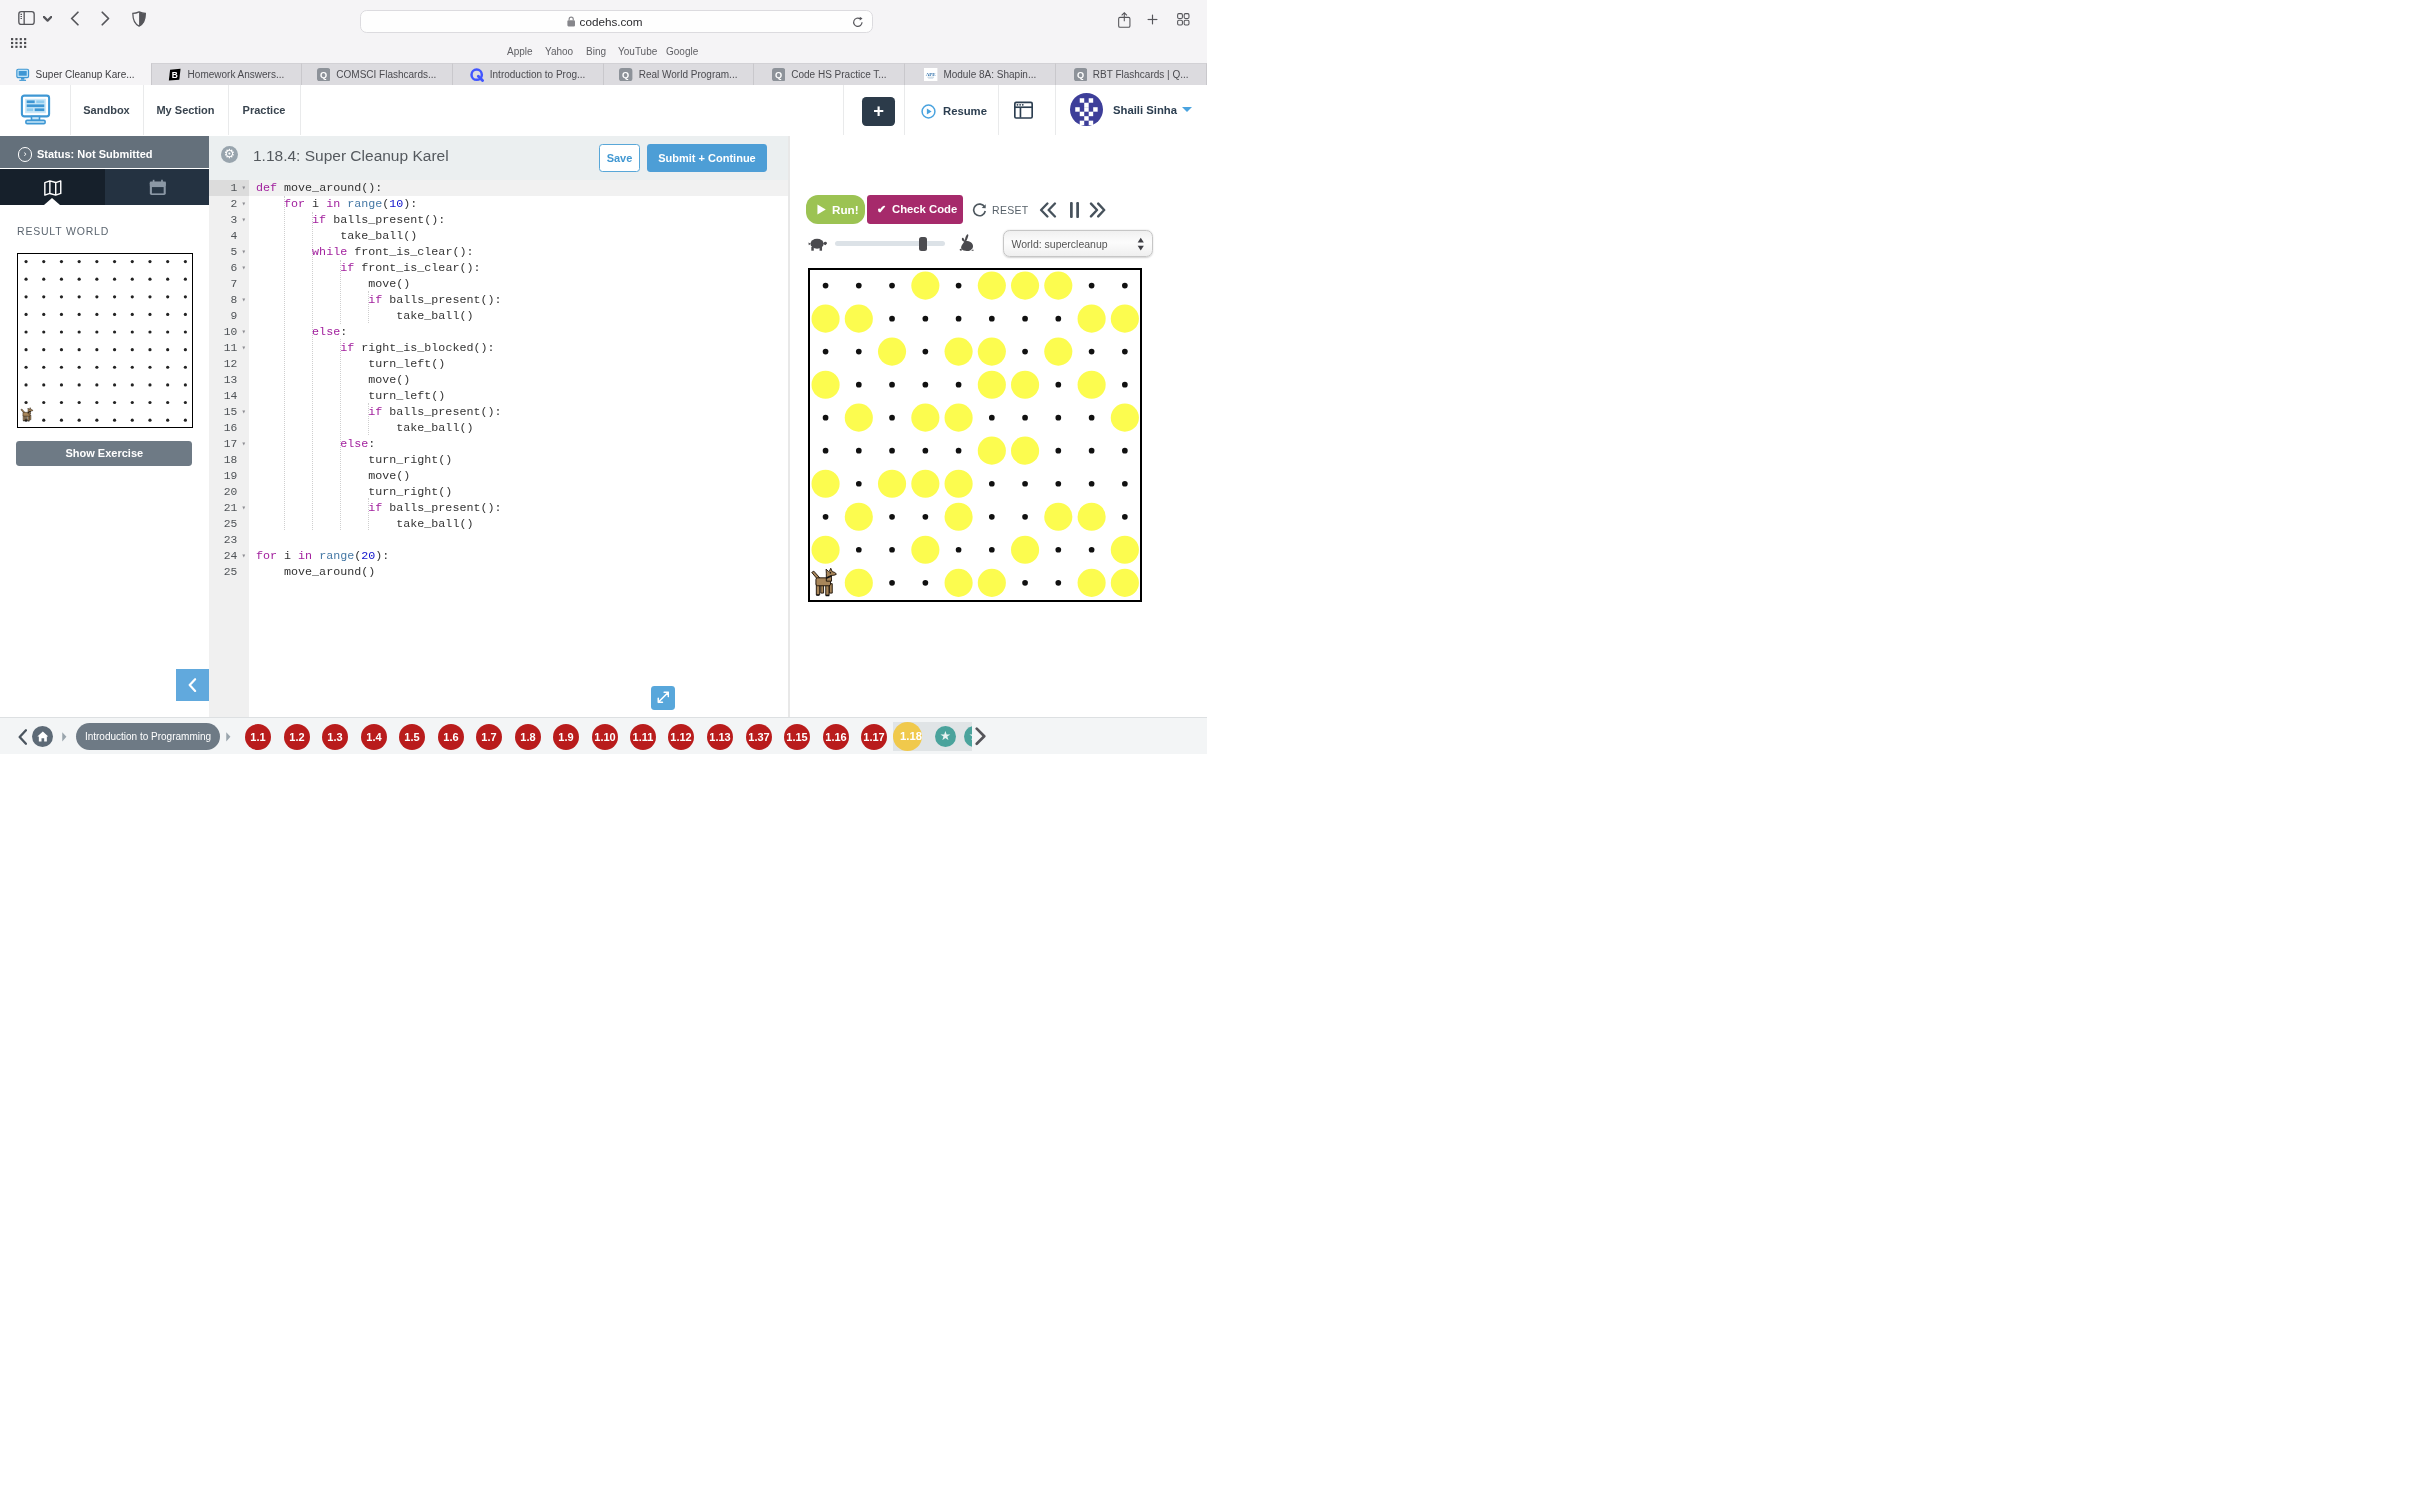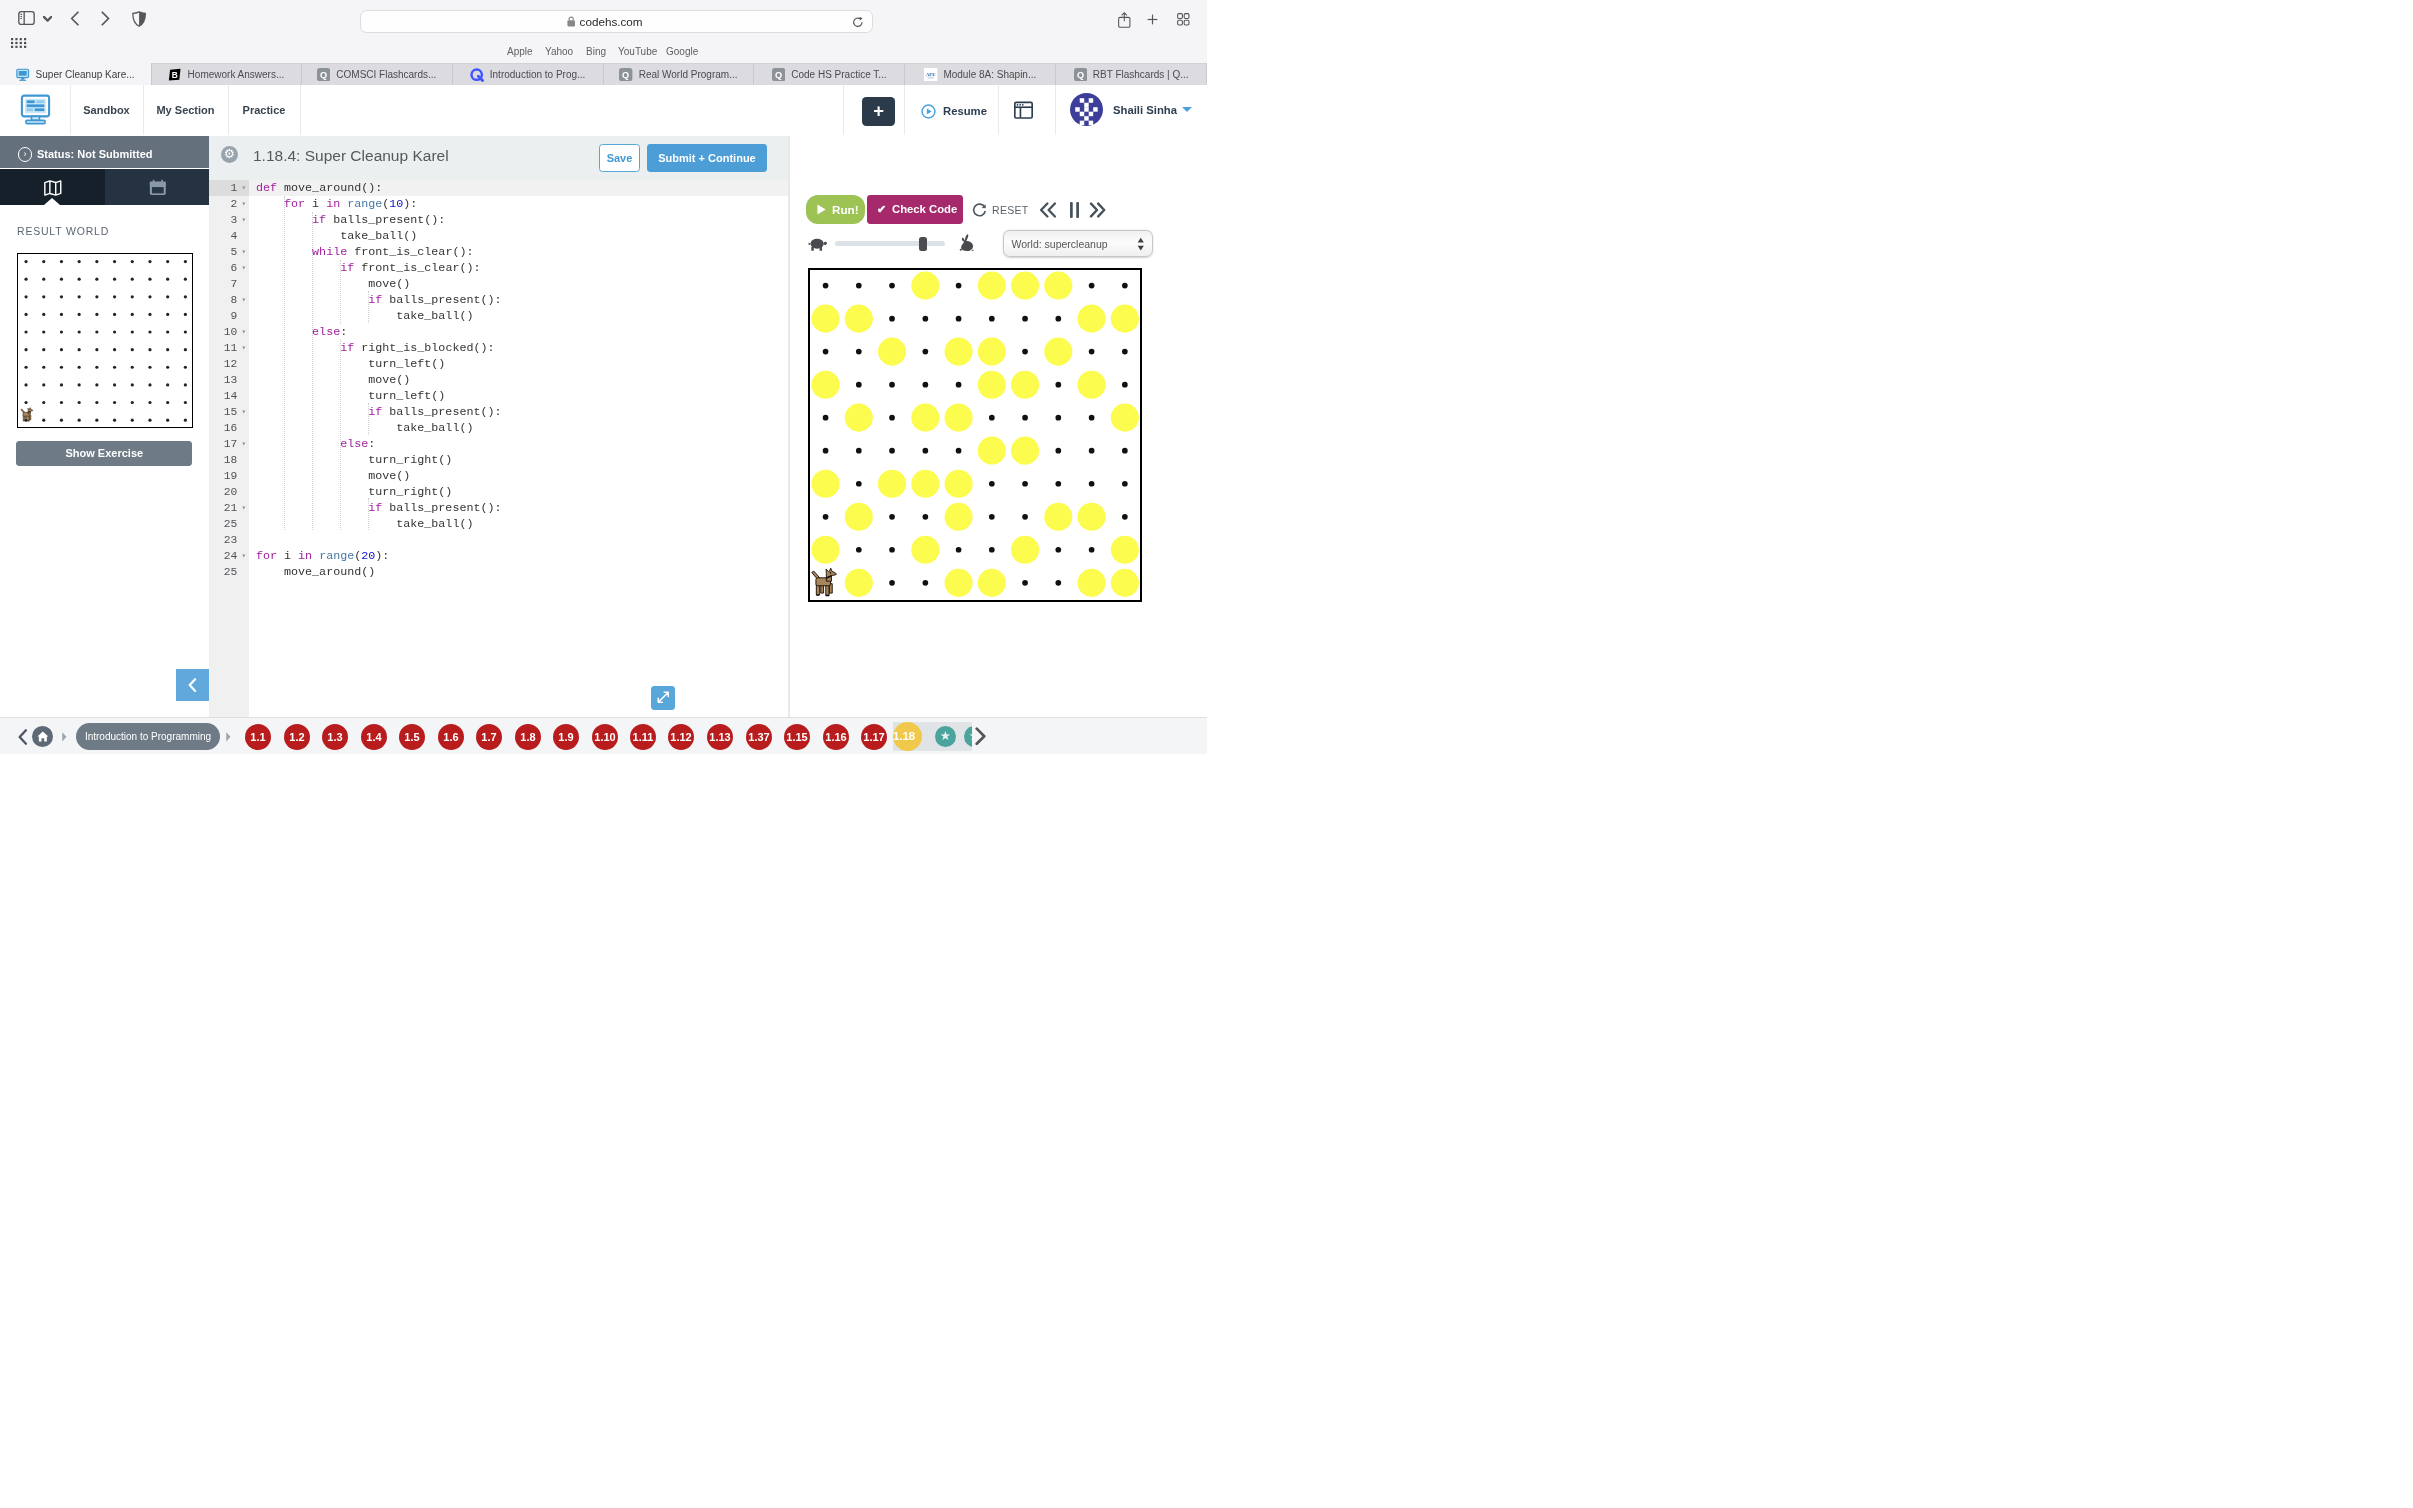--- a/index.html
+++ b/index.html
@@ -81,21 +81,21 @@
 #wsel { position:absolute; left:211px; top:94px; width:150px; height:27px; border:0.8px solid #c6c6c6; border-radius:6.7px; background:linear-gradient(#f0f0f0,#fcfcfc 45%,#eFeFeF); box-shadow:0 0.8px 1.7px rgba(0,0,0,0.18); }
 #wsel .wt { position:absolute; left:7.5px; top:7.1px; font-size:10.5px; color:#555; }
 #wbox { position:absolute; left:15.5px; top:132px; width:334px; height:334px; border:2.5px solid #000; background:#fff; }
 #bigdog { position:absolute; left:0.4px; top:297px; }
 
 #bbar { position:absolute; left:0; top:717px; width:1207px; height:37px; background:#f3f5f6; border-top:0.8px solid #dde0e2; }
 #homec { position:absolute; left:32px; top:8.2px; width:21px; height:21px; border-radius:50%; background:#5d6a76; color:#fff; text-align:center; }
 #crumb { position:absolute; left:76px; top:5.4px; width:144px; height:27px; background:#6e7a85; border-radius:14.2px; color:#fff; font-size:10px; text-align:center; line-height:27px; white-space:nowrap; }
 .lc { position:absolute; top:5.7px; width:26px; height:26px; border-radius:50%; background:#b91c1c; color:#fff; font-size:11px; font-weight:bold; text-align:center; line-height:26px; }
 #selband { position:absolute; left:893px; top:4.2px; width:79px; height:29px; background:#e0e4e6; }
-#lc18 { position:absolute; left:893px; top:4px; width:29px; height:29px; border-radius:50%; background:#f0c94c; color:#fff; font-size:11.3px; font-weight:bold; text-align:left; line-height:29px; }
+#lc18 { position:absolute; left:893px; top:4px; width:29px; height:29px; border-radius:50%; background:#f0c94c; color:#fff; font-size:11.3px; font-weight:bold; text-align:right; line-height:29px; }
 .starc { position:absolute; top:8.2px; width:21px; height:21px; border-radius:50%; background:#4aa39c; color:#e8f2f1; font-size:12.6px; text-align:center; line-height:21px; }
 .chev { stroke:#4b555f; stroke-width:2.6; fill:none; stroke-linecap:round; stroke-linejoin:round; }
 </style></head>
 <body>
 
 <div id="chrome">
   <div id="toolbar">
     <svg class="tico" style="left:17.6px" width="17" height="14.2" viewBox="0 0 20 17">
         <rect x="0.8" y="0.8" width="18.4" height="15.4" rx="3" fill="none" stroke="#55555a" stroke-width="1.6"></rect>
         <line x1="7.2" y1="1" x2="7.2" y2="16" stroke="#55555a" stroke-width="1.6"></line>

